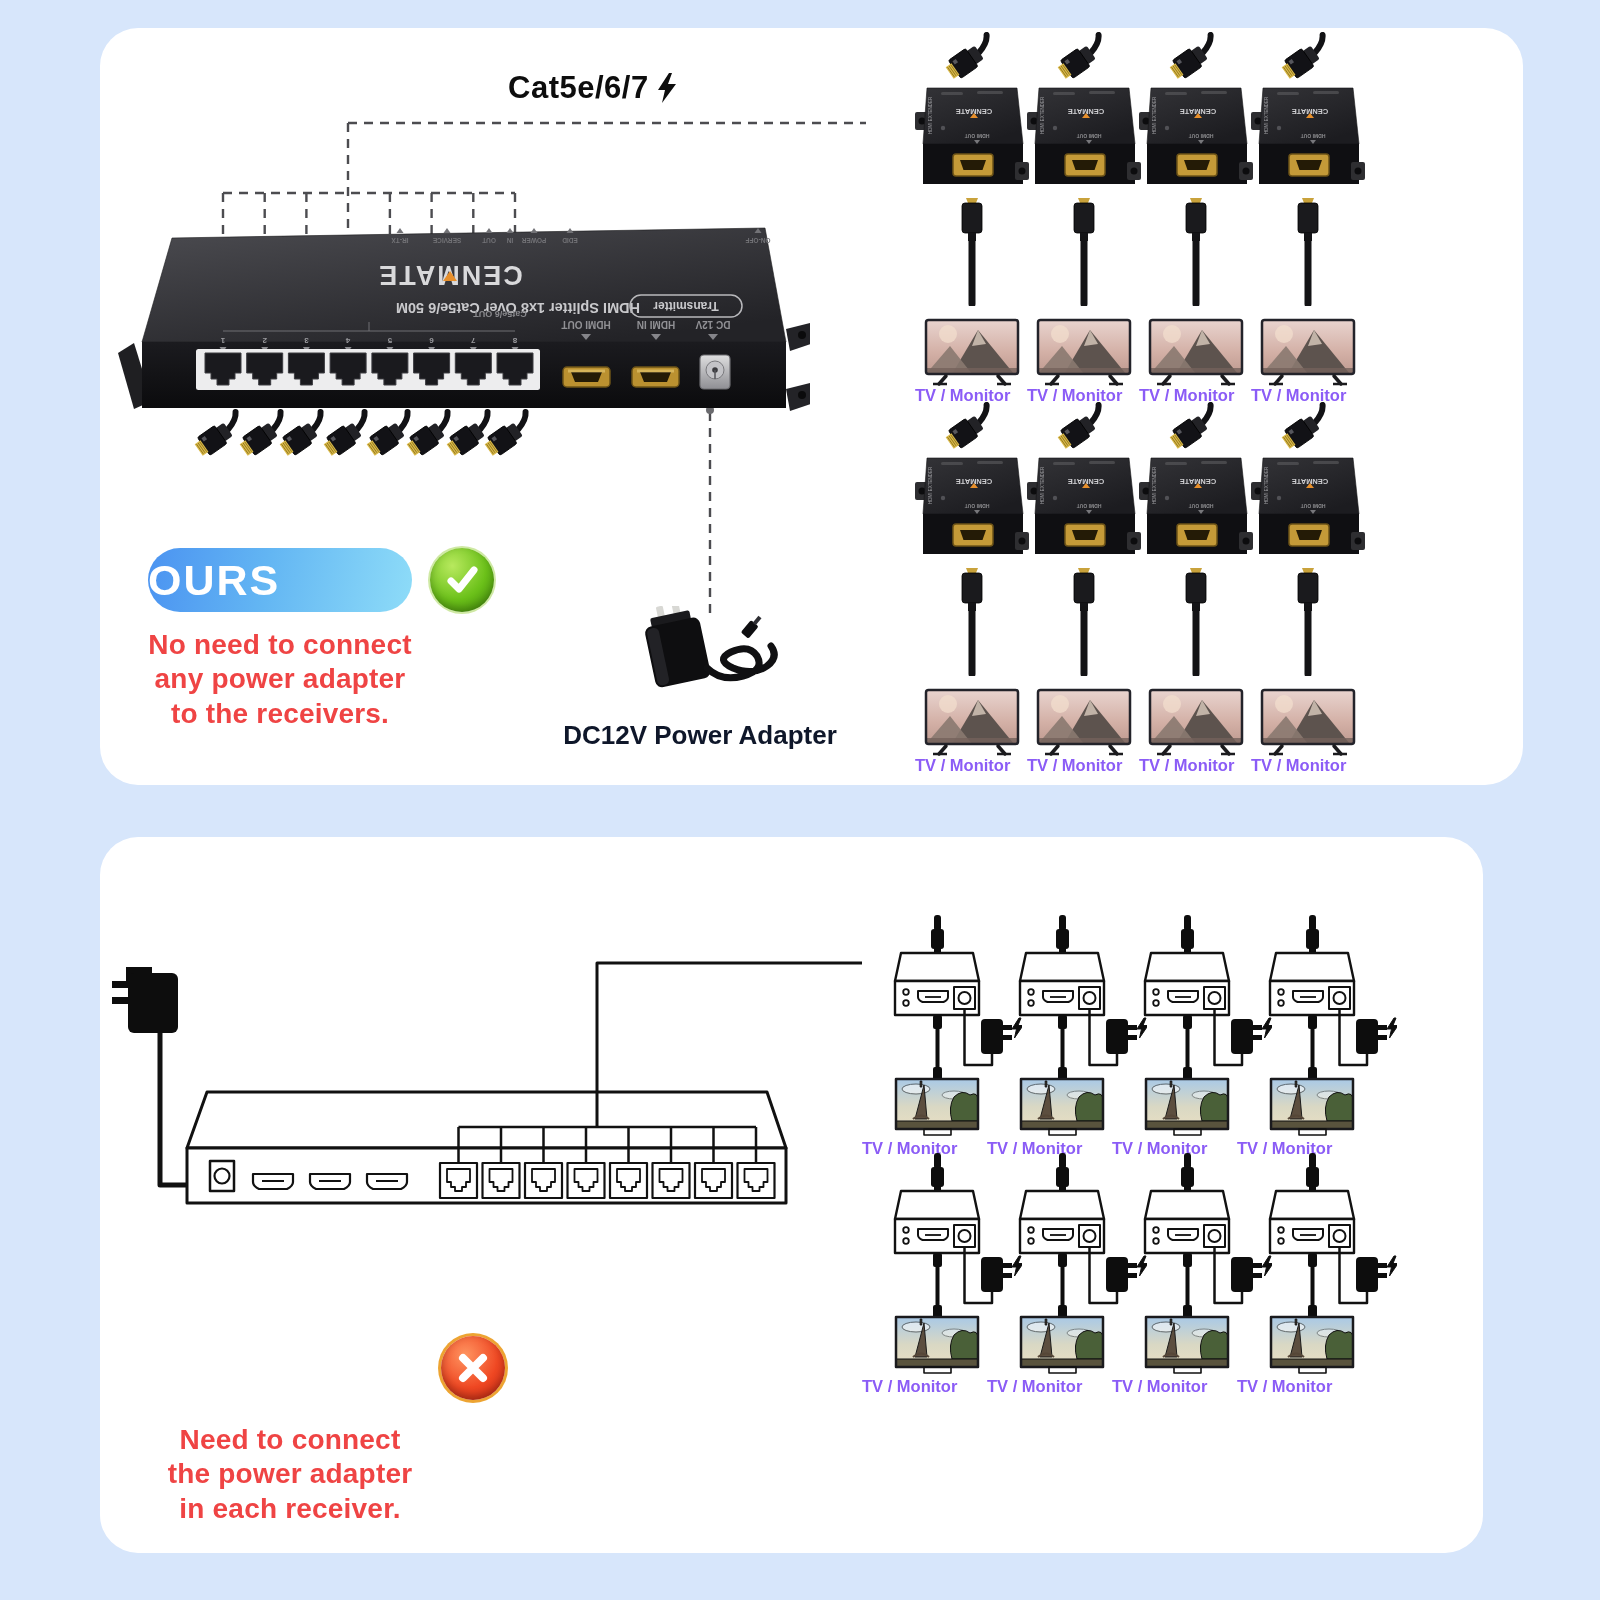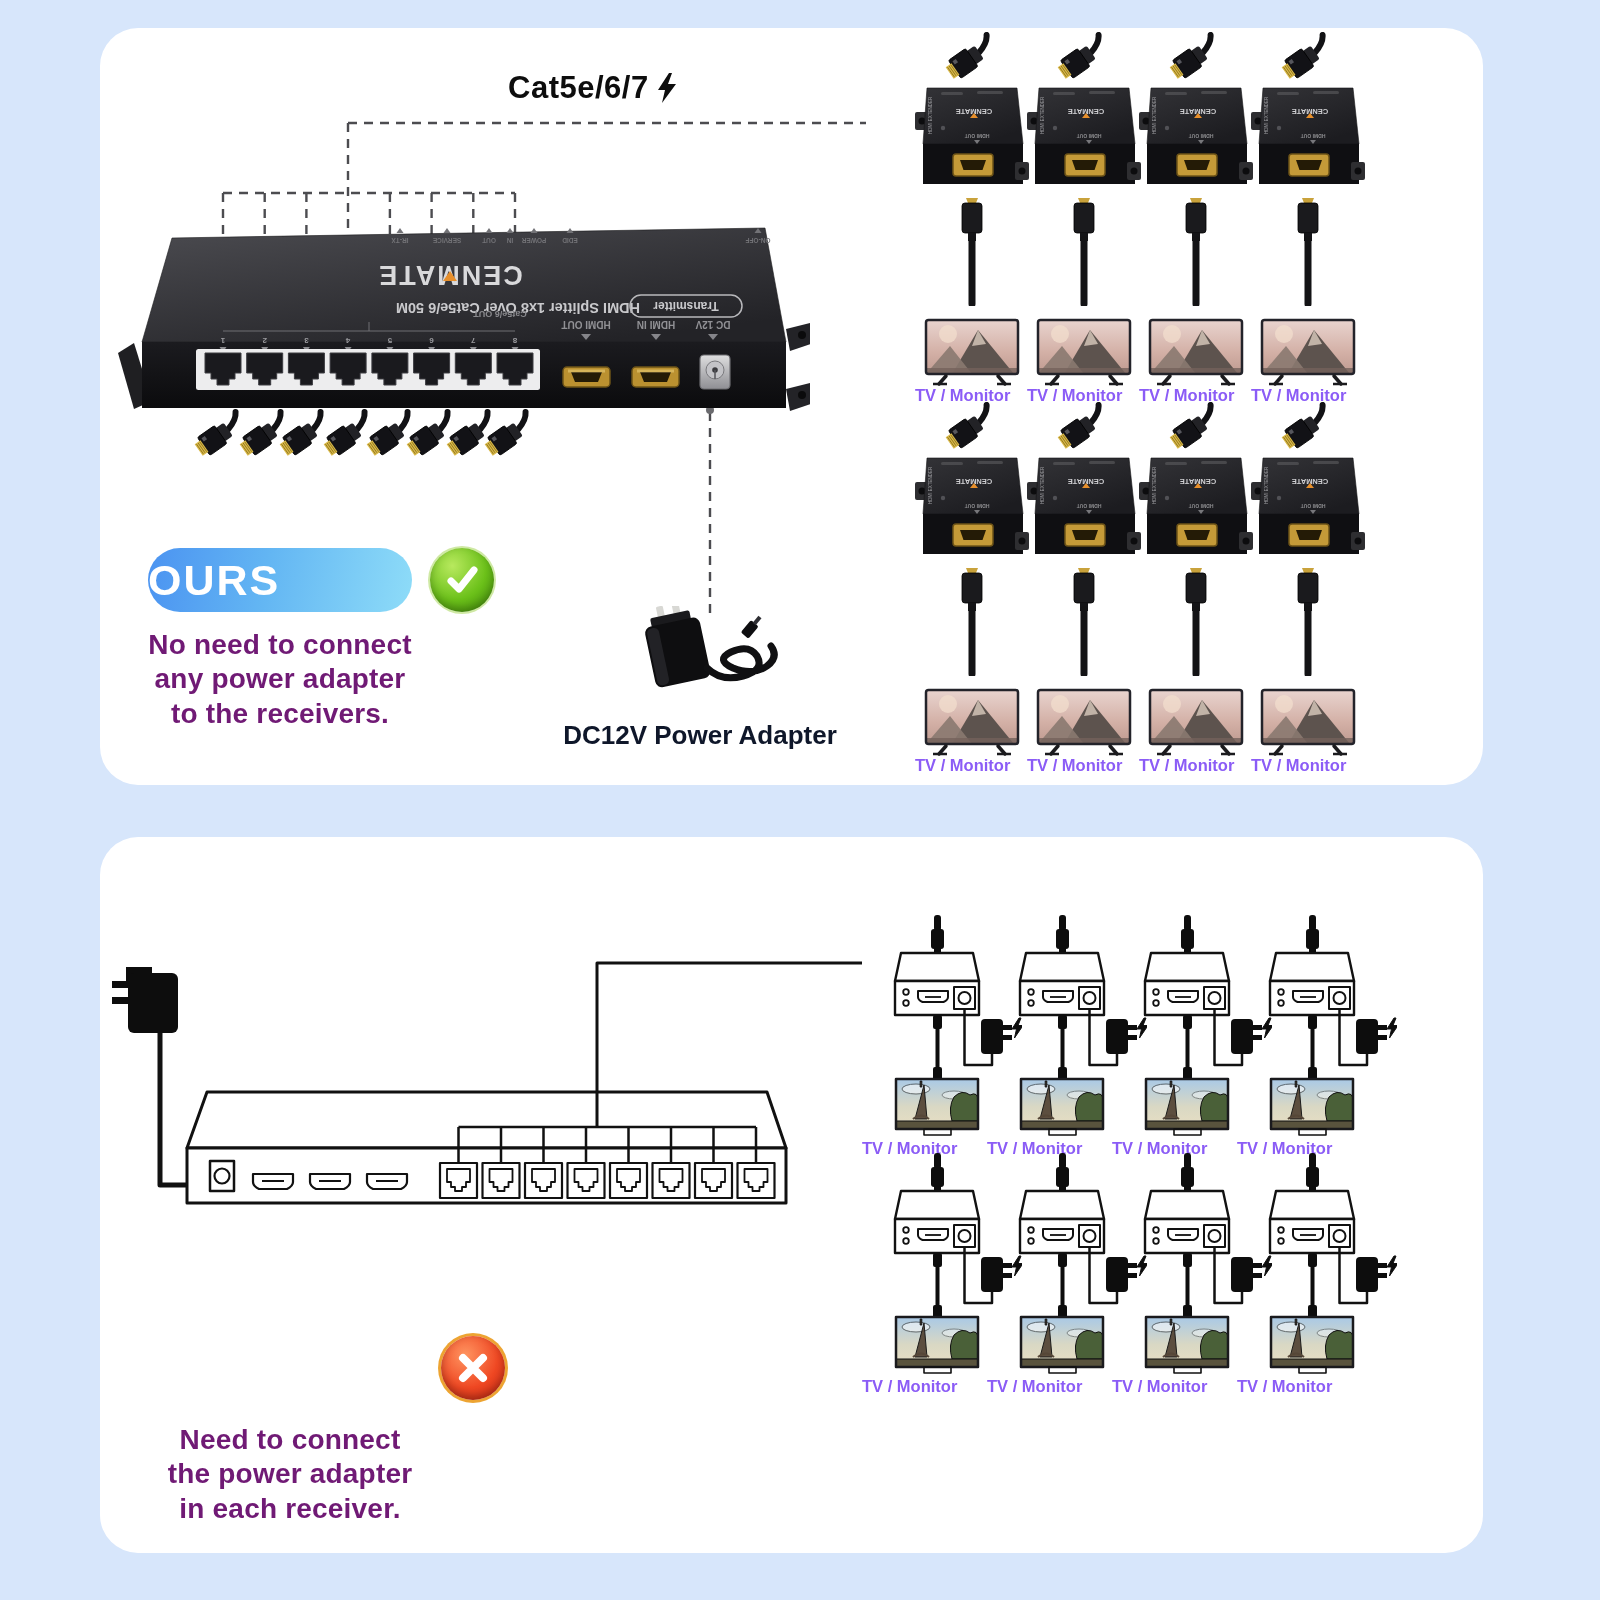--- a/index.html
+++ b/index.html
@@ -1,19 +1,19 @@
 <!DOCTYPE html>
 <html><head>
 <meta charset="utf-8">
 <style>
   html,body{margin:0;padding:0;background:#d7e6fb;}
   .canvas{position:relative;width:1600px;height:1600px;background:#d7e6fb;overflow:hidden;
           font-family:"Liberation Sans",sans-serif;color:#141414;}
   .card{position:absolute;background:#ffffff;border-radius:38px;}
-  .card.top{left:100px;top:28px;width:1383px;height:757px;}
+  .card.top{left:100px;top:28px;width:1383px;height:757px;padding-left:40px;}
   .card.bottom{left:100px;top:837px;width:1383px;height:716px;}
   .abs{position:absolute;}
   svg{display:block;}
   svg text{font-family:"Liberation Sans",sans-serif;}
 
   .cable-label{position:absolute;left:408px;top:42px;display:flex;align-items:center;gap:8px;}
   .cable-label span{font-size:31px;font-weight:800;letter-spacing:.5px;color:#0d0d0d;}
 
   .pill{position:absolute;display:flex;align-items:center;justify-content:flex-start;
         color:#fff;font-weight:800;border-radius:34px;}
@@ -23,21 +23,21 @@
         background:#57575a;}
 
   .status{position:absolute;width:64px;height:64px;border-radius:50%;
           display:flex;align-items:center;justify-content:center;}
   .status.ok{left:330px;top:520px;background:radial-gradient(circle at 35% 28%,#b8e95e,#6cc11a 55%,#3f8c08 100%);
              box-shadow:inset 0 -4px 8px rgba(0,0,0,.25), 0 0 0 2px #cfe9a4;}
   .status.bad{left:341px;top:499px;background:radial-gradient(circle at 38% 30%,#ff9460,#ef4823 55%,#d42813 100%);
              box-shadow:inset 0 -4px 8px rgba(0,0,0,.3), 0 0 0 3px #eda432;}
 
   .desc{position:absolute;text-align:center;font-size:28px;line-height:1.23;font-weight:600;
-        color:#701a75;white-space:pre-line;letter-spacing:.2px;}
+        color:#ef4444;white-space:pre-line;letter-spacing:.2px;}
   .desc.top-desc{left:30px;top:600px;width:300px;}
   .desc.bottom-desc{left:40px;top:586px;width:300px;}
 
   .adapter-caption{position:absolute;left:430px;top:692px;width:340px;text-align:center;
         font-size:26px;font-weight:800;color:#0f172a;}
 
   .grid{position:absolute;left:0;top:0;width:100%;height:100%;pointer-events:none;}
   .rx-col{position:absolute;width:114px;height:376px;}
   .rx-col .conn{position:absolute;left:30px;top:0;}
   .rx-col .box{position:absolute;left:0;top:50px;}

